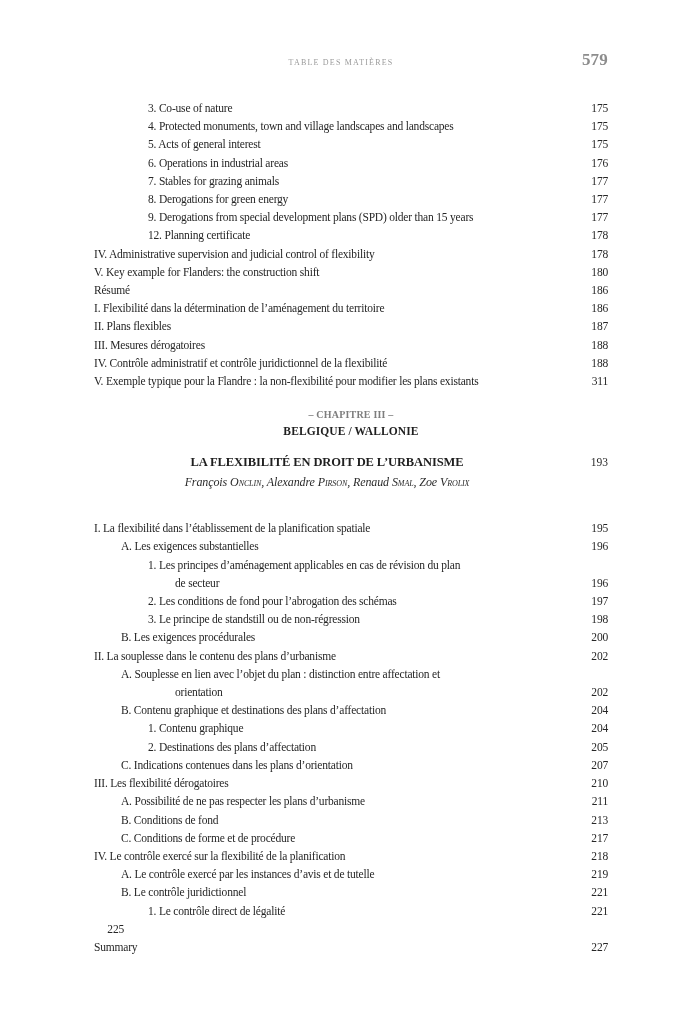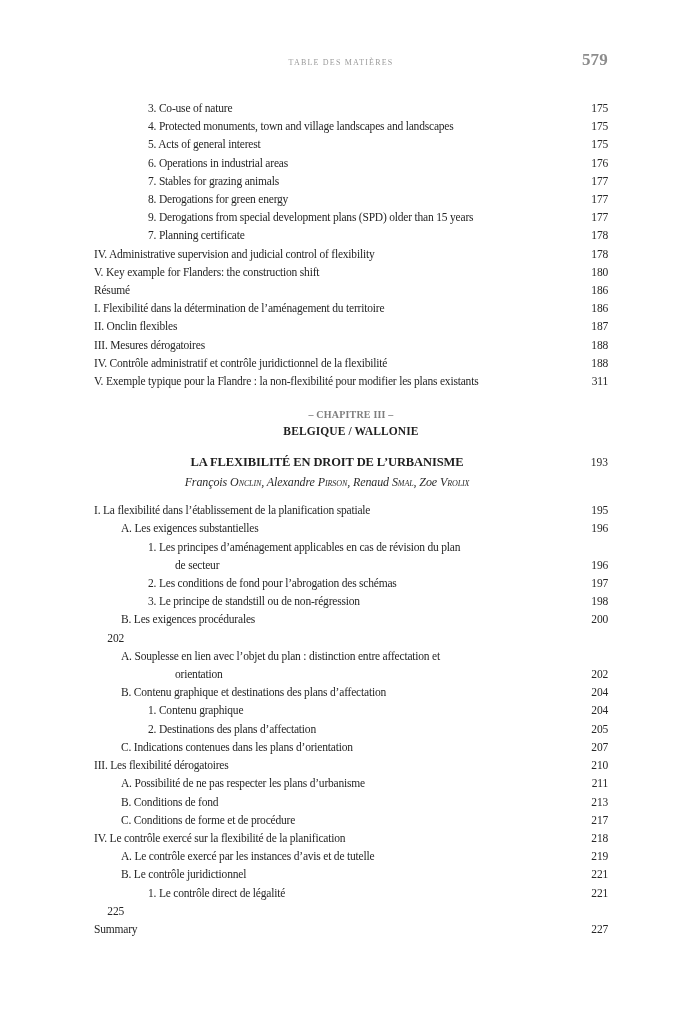--- a/index.html
+++ b/index.html
@@ -45,21 +45,21 @@
     color: #8d8d8d;
     letter-spacing: 0.2px;
   }
   
   .toc-block {
     font-size: 11.5px;
     letter-spacing: -0.2px;
     line-height: 18.2px;
   }
   #toc-block-1 { margin-top: 27px; }
-  #toc-block-2 { margin-top: 9px; }
+  #toc-block-2 { margin-top: 27px; }
   .toc-row {
     display: flex;
     justify-content: space-between;
     align-items: center;
     white-space: nowrap;
   }
   .entry-label { flex: 0 1 auto; }
   .entry-page {
     flex: 0 0 auto;
     margin-left: 8px;
@@ -155,41 +155,41 @@
         </div>
         <div class="toc-row indent-2">
           <span class="entry-label">8. Derogations for green energy</span>
           <span class="entry-page">177</span>
         </div>
         <div class="toc-row indent-2">
           <span class="entry-label">9. Derogations from special development plans (SPD) older than 15 years</span>
           <span class="entry-page">177</span>
         </div>
         <div class="toc-row indent-2">
-          <span class="entry-label">7. Planning certificate</span>
+          <span class="entry-label">12. Planning certificate</span>
           <span class="entry-page">178</span>
         </div>
         <div class="toc-row indent-0">
           <span class="entry-label">IV. Administrative supervision and judicial control of flexibility</span>
           <span class="entry-page">178</span>
         </div>
         <div class="toc-row indent-0">
           <span class="entry-label">V. Key example for Flanders: the construction shift</span>
           <span class="entry-page">180</span>
         </div>
         <div class="toc-row indent-0">
           <span class="entry-label">Résumé</span>
           <span class="entry-page">186</span>
         </div>
         <div class="toc-row indent-0">
           <span class="entry-label">I. Flexibilité dans la détermination de l’aménagement du territoire</span>
           <span class="entry-page">186</span>
         </div>
         <div class="toc-row indent-0">
-          <span class="entry-label">II. Onclin flexibles</span>
+          <span class="entry-label">II. Plans flexibles</span>
           <span class="entry-page">187</span>
         </div>
         <div class="toc-row indent-0">
           <span class="entry-label">III. Mesures dérogatoires</span>
           <span class="entry-page">188</span>
         </div>
         <div class="toc-row indent-0">
           <span class="entry-label">IV. Contrôle administratif et contrôle juridictionnel de la flexibilité</span>
           <span class="entry-page">188</span>
         </div>
@@ -232,20 +232,21 @@
         </div>
         <div class="toc-row indent-2">
           <span class="entry-label">3. Le principe de standstill ou de non-régression</span>
           <span class="entry-page">198</span>
         </div>
         <div class="toc-row indent-1">
           <span class="entry-label">B. Les exigences procédurales</span>
           <span class="entry-page">200</span>
         </div>
         <div class="toc-row indent-0">
+          <span class="entry-label">II. La souplesse dans le contenu des plans d’urbanisme</span>
           <span class="entry-page">202</span>
         </div>
         <div class="toc-row indent-1">
           <span class="entry-label">A. Souplesse en lien avec l’objet du plan : distinction entre affectation et</span>
           <span class="entry-page"></span>
         </div>
         <div class="toc-row indent-3">
           <span class="entry-label">orientation</span>
           <span class="entry-page">202</span>
         </div>

